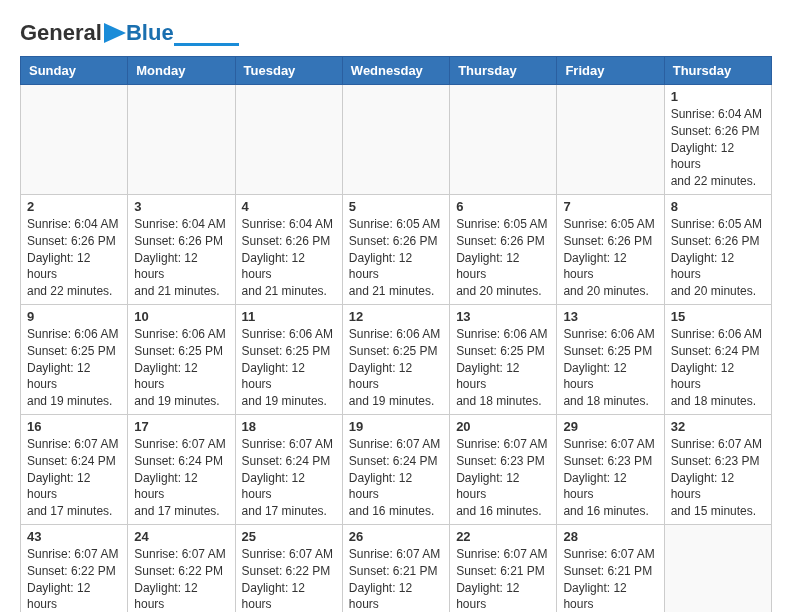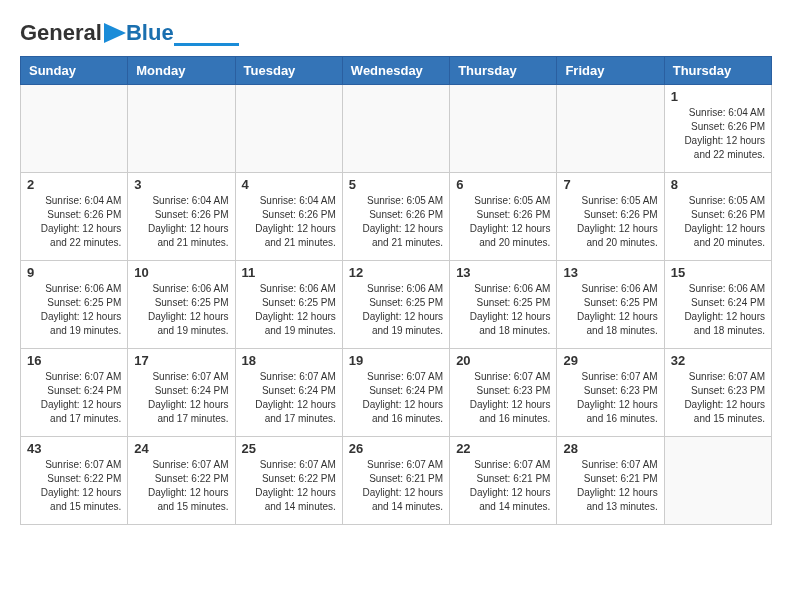--- a/index.html
+++ b/index.html
@@ -62,24 +62,23 @@
       background: #f9f9f9;
     }
     .day-number {
       font-size: 13px;
       font-weight: bold;
       color: #333;
       display: block;
       margin-bottom: 2px;
     }
     .day-info {
-      font-size: 10px;
+      font-size: 12px;
       color: #333;
       line-height: 1.4;
-      text-align: right;
     }
   </style>
 </head>
 <body>
 
 <div class="header-section">
   <div class="logo">
     <div style="display:flex; align-items:center;">
       <span style="font-size:22px; font-weight:bold; color:#333;">General</span>
       <svg width="22" height="20" viewBox="0 0 22 20" style="margin-left:2px;">

